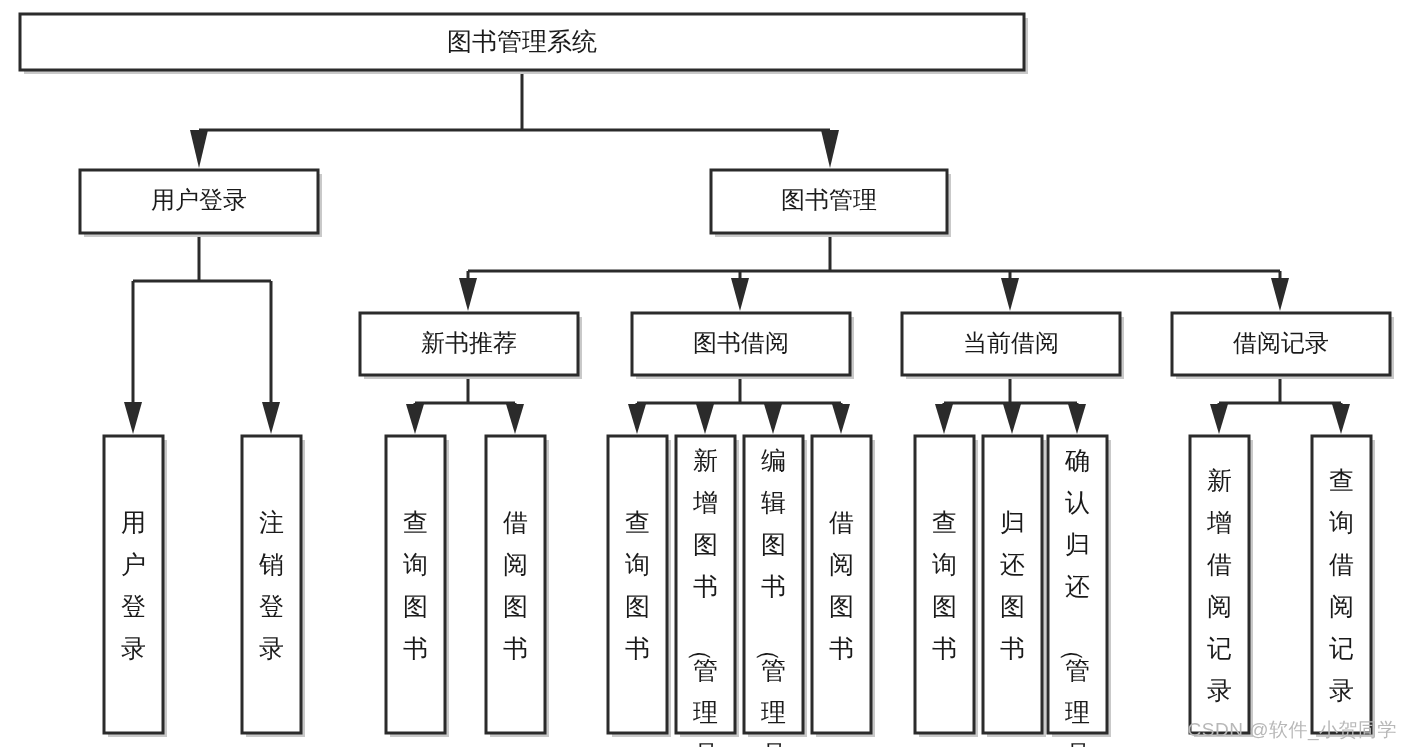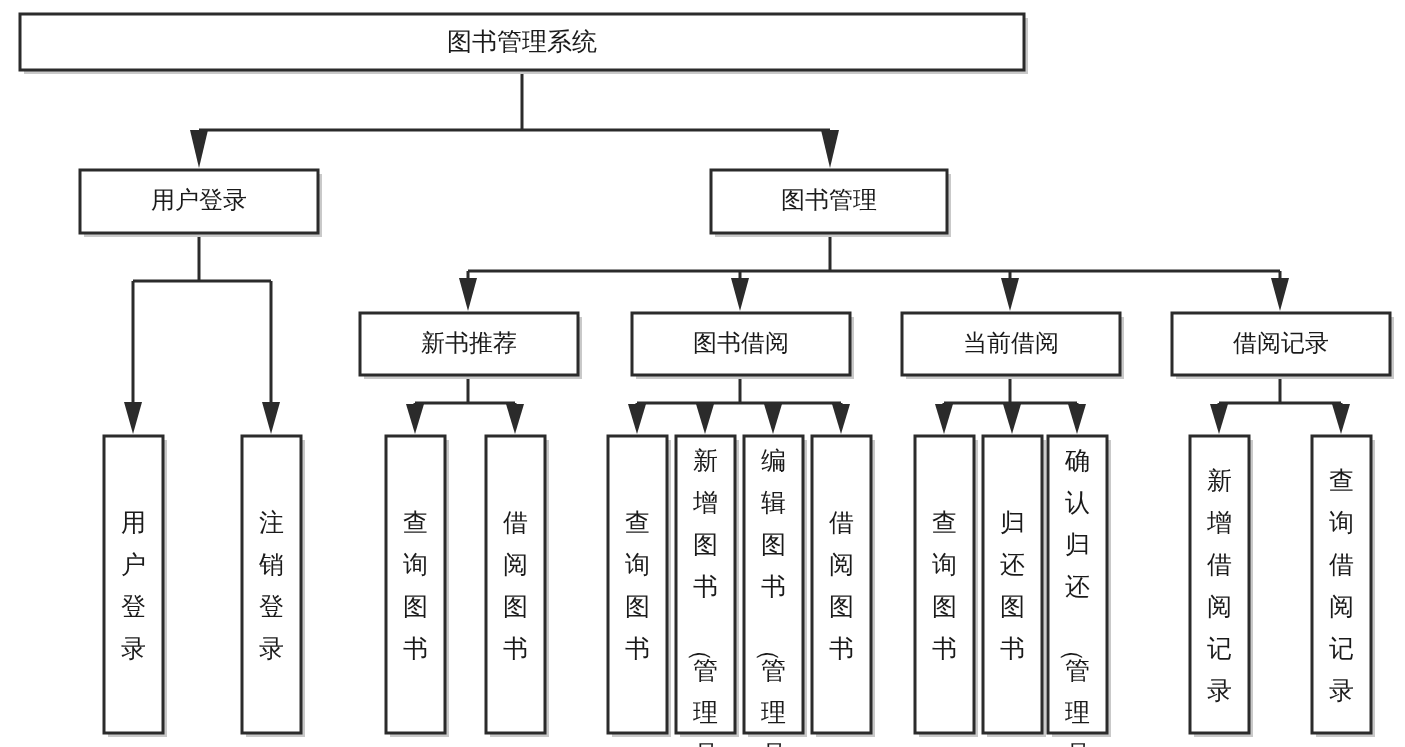--- a/index.html
+++ b/index.html
@@ -264,13 +264,14 @@
         </g>
         <g>
           <rect class="node-shadow" x="1316" y="440" width="59" height="297"></rect>
           <rect class="node-rect" x="1312" y="436" width="59" height="297"></rect>
           <text class="vert-label" x="1341.5" y="488.74" font-size="25"><tspan x="1341.5">查</tspan><tspan x="1341.5" dy="42">询</tspan><tspan x="1341.5" dy="42">借</tspan><tspan x="1341.5" dy="42">阅</tspan><tspan x="1341.5" dy="42">记</tspan><tspan x="1341.5" dy="42">录</tspan></text>
         </g>
       </g>
 
   </svg>
 
+  <div class="watermark">CSDN @软件_小贺同学</div>
 </div>
 
 </body></html>

